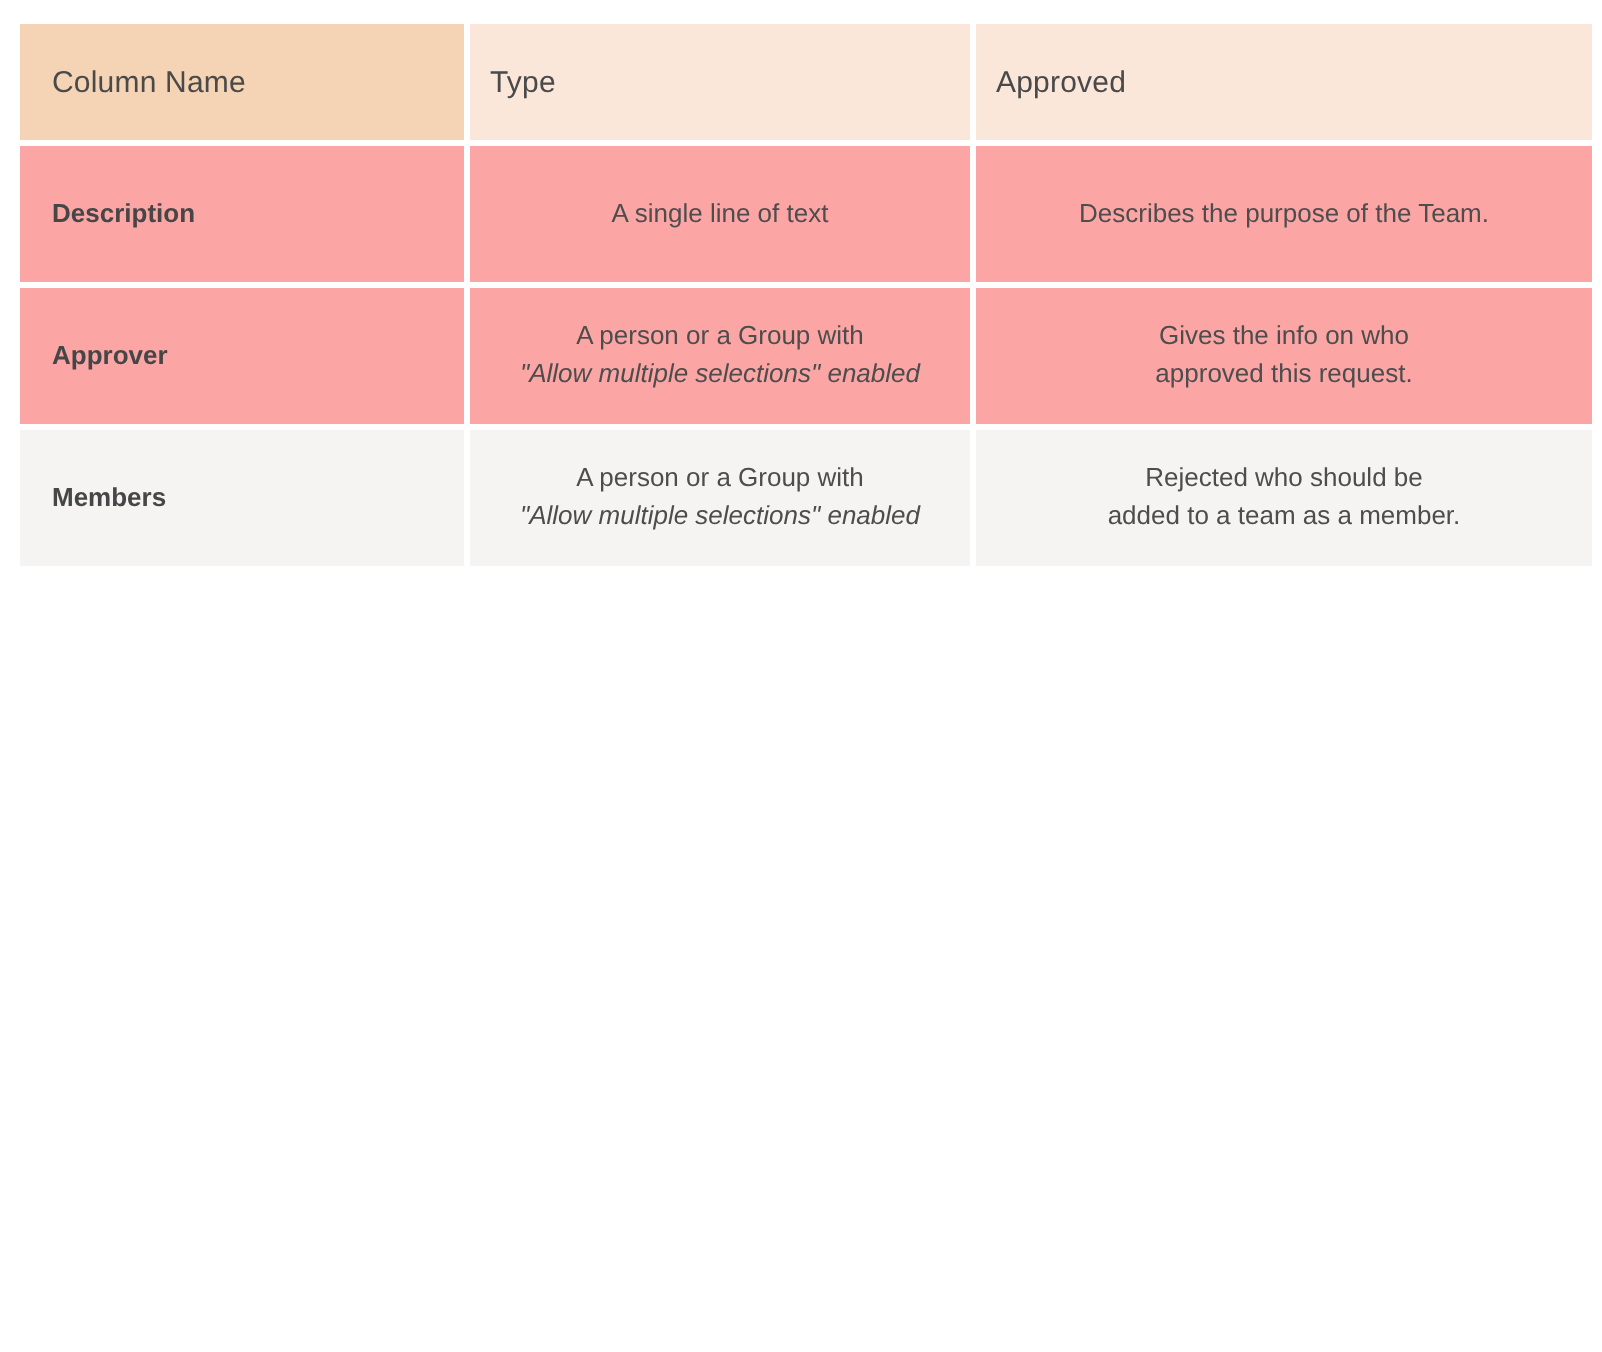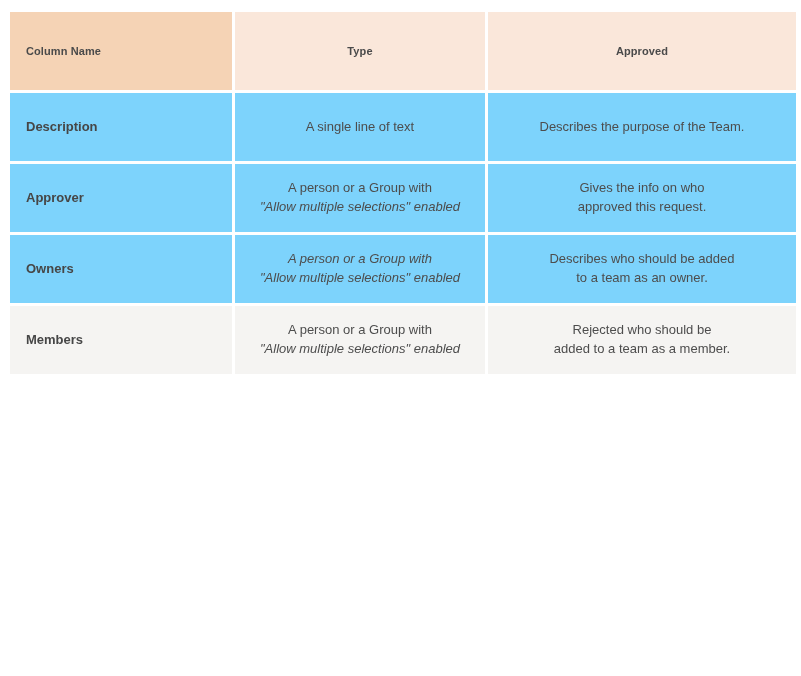--- a/index.html
+++ b/index.html
@@ -29,48 +29,48 @@
     table-layout: fixed;
     margin: -3px;
   }
 
   table.spec-table col.c-name    { width: 222px; }
   table.spec-table col.c-type    { width: 250px; }
   table.spec-table col.c-comment { width: 308px; }
 
   thead th {
     height: 46px;
-    padding: 16px 10px;
-    font-size: 11px;
-    font-weight: bold;
+    padding: 6px 10px;
+    font-size: 15px;
+    font-weight: normal;
     color: #4a4a4a;
     letter-spacing: 0.1px;
     vertical-align: middle;
   }
   thead th.h-name {
     background: #f5d3b5;
     text-align: left;
     padding-left: 16px;
   }
   thead th.h-type,
   thead th.h-comment {
     background: #fae7da;
-    text-align: center;
+    text-align: left;
   }
 
   tbody td {
     height: 54px;
     padding: 7px 12px;
     font-size: 13px;
     color: #4d4d4d;
     vertical-align: middle;
     line-height: 1.45;
   }
   tbody tr.row-light td { background: #f5f4f2; }
-  tbody tr.row-dark  td { background: #7dd3fc; }
+  tbody tr.row-dark  td { background: #fca5a5; }
 
   tbody td.cell-name {
     text-align: left;
     padding-left: 16px;
     font-weight: bold;
     font-size: 13px;
     color: #464646;
   }
   tbody td.cell-type,
   tbody td.cell-comment {
@@ -111,31 +111,20 @@
           <td class="cell-name">Approver</td>
           <td class="cell-type">
             <span class="ln ">A person or a Group with</span>
             <span class="ln it">"Allow multiple selections" enabled</span>
           </td>
           <td class="cell-comment">
             <span class="ln ">Gives the info on who</span>
             <span class="ln ">approved this request.</span>
           </td>
         </tr>
-        <tr class="row-dark">
-          <td class="cell-name">Owners</td>
-          <td class="cell-type">
-            <span class="ln it">A person or a Group with</span>
-            <span class="ln it">"Allow multiple selections" enabled</span>
-          </td>
-          <td class="cell-comment">
-            <span class="ln ">Describes who should be added</span>
-            <span class="ln ">to a team as an owner.</span>
-          </td>
-        </tr>
         <tr class="row-light">
           <td class="cell-name">Members</td>
           <td class="cell-type">
             <span class="ln ">A person or a Group with</span>
             <span class="ln it">"Allow multiple selections" enabled</span>
           </td>
           <td class="cell-comment">
             <span class="ln ">Rejected who should be</span>
             <span class="ln ">added to a team as a member.</span>
           </td>

